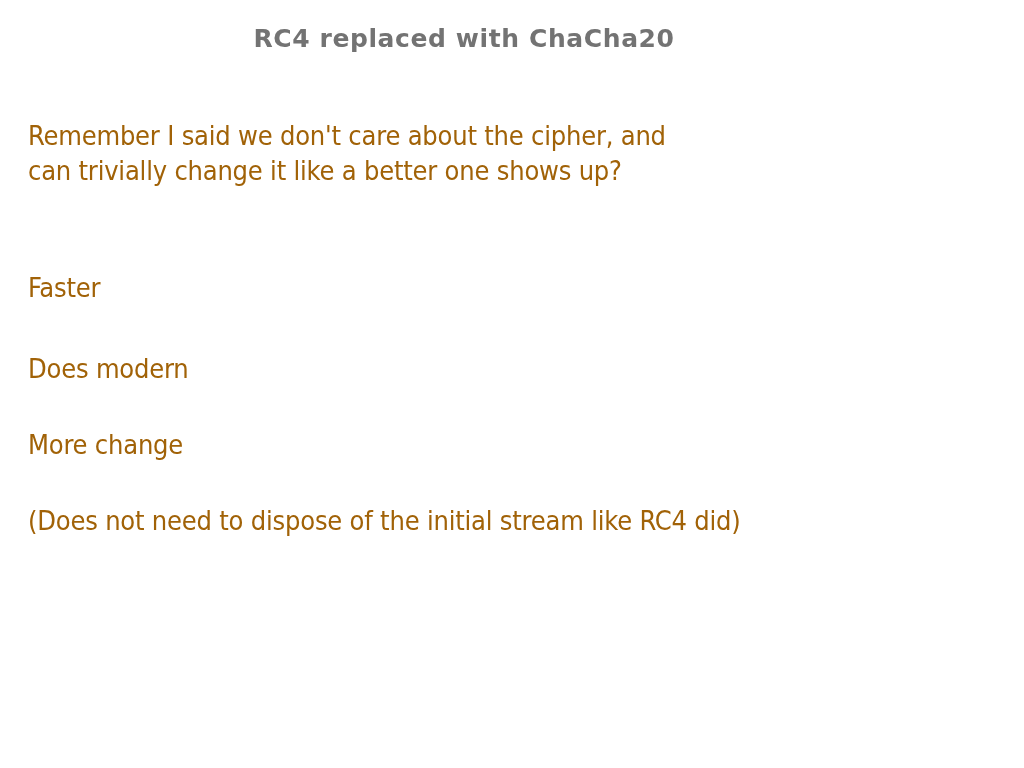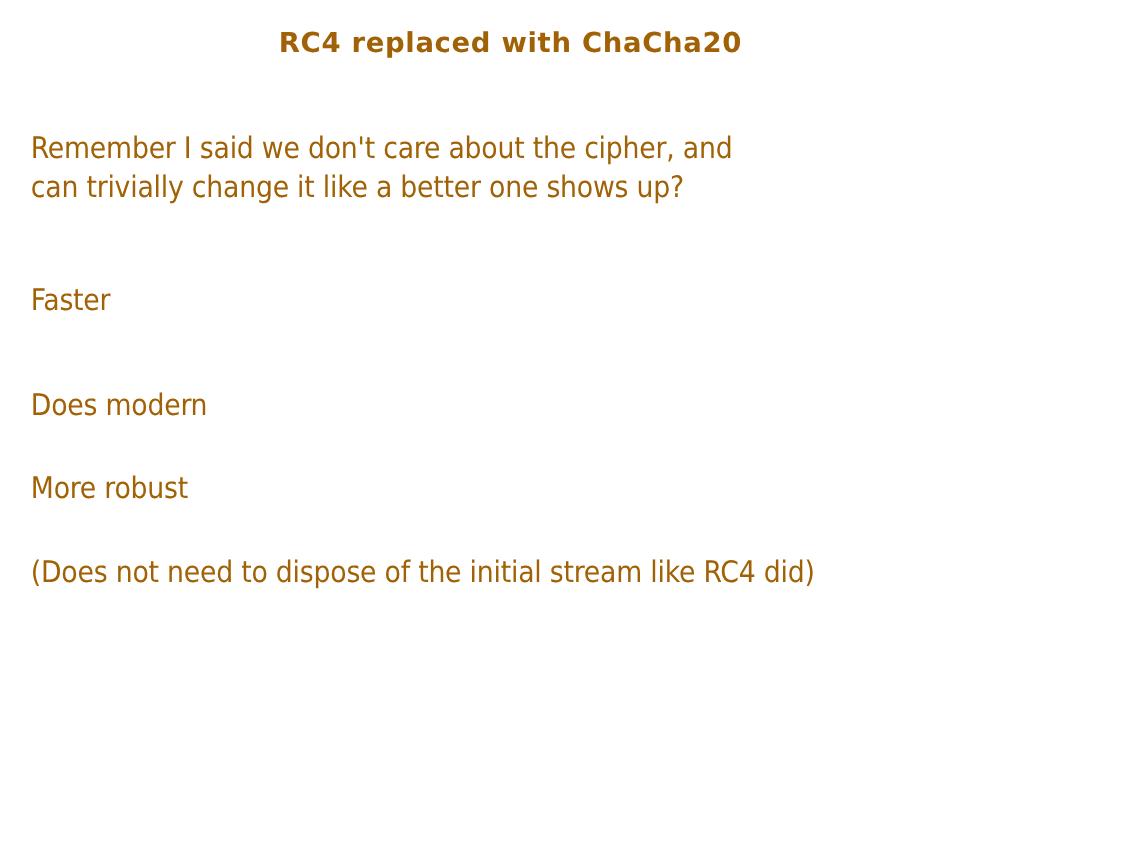--- a/index.html
+++ b/index.html
@@ -22,21 +22,21 @@
     background: #ffffff;
   }
 
   
   .slide-title {
     position: absolute;
     left: 0;
     top: 25px;
     width: 928px;
     text-align: center;
-    color: #a16207;
+    color: #737373;
     font-family: "DejaVu Sans", sans-serif;
     font-weight: bold;
     font-size: 25px;
     letter-spacing: 0.6px;
     line-height: 1.1;
     white-space: nowrap;
   }
 
   
   .body-block {
@@ -64,21 +64,21 @@
   }
   .para .line {
     display: block;
   }
 
   .point {
     position: absolute;
     left: 0;
   }
 
-  .point-0 { top: 138px; }
+  .point-0 { top: 152px; }
   .point-1 { top: 233px; }
   .point-2 { top: 309px; }
   .point-3 { top: 385px; text-align: right; }
 </style>
 </head>
 <body>
 
 <div class="slide">
 
   <div class="slide-title">RC4 replaced with ChaCha20</div>
@@ -87,18 +87,18 @@
 
     <div class="para">
       <span class="line">Remember I said we don't care about the cipher, and</span>
       <span class="line">can trivially change it like a better one shows up?</span>
     </div>
 
     <div class="point point-0">Faster</div>
 
     <div class="point point-1">Does modern</div>
 
-    <div class="point point-2">More robust</div>
+    <div class="point point-2">More change</div>
 
     <div class="point point-3">(Does not need to dispose of the initial stream like RC4 did)</div>
 
   </div>
 </div>
 
 </body></html>

